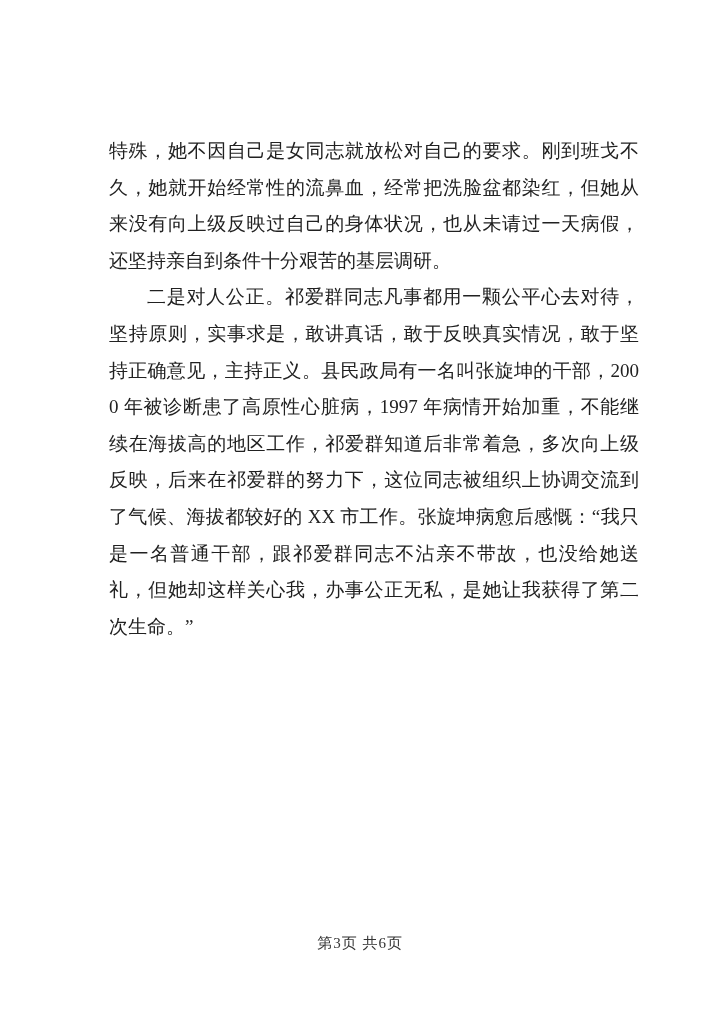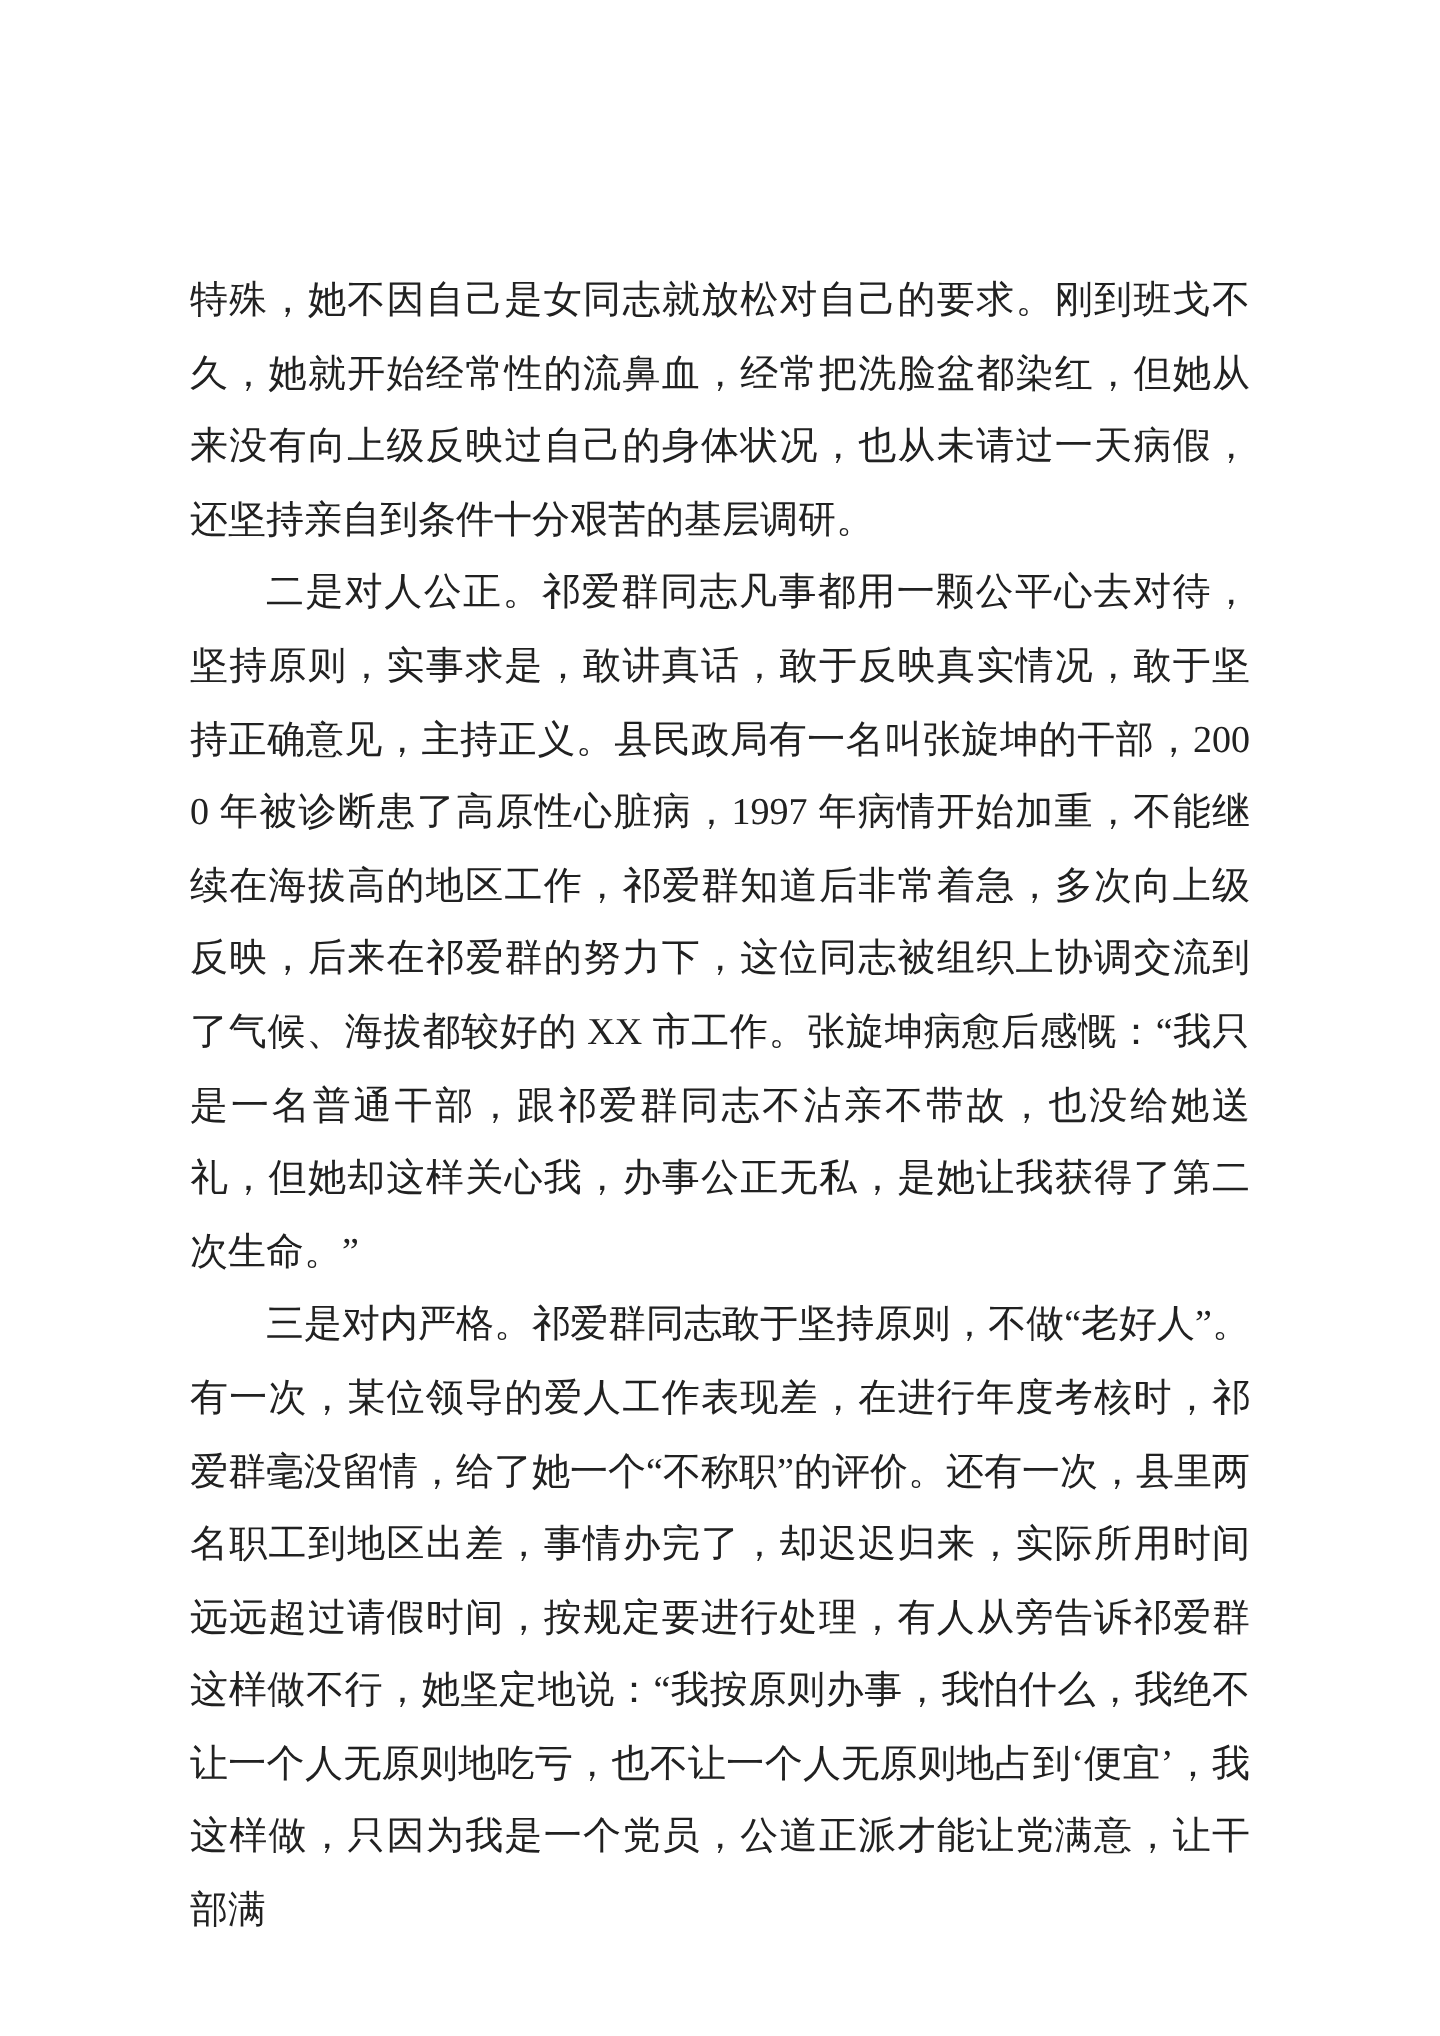--- a/index.html
+++ b/index.html
@@ -14,21 +14,21 @@
     overflow: hidden;
     font-family: "Liberation Serif", "DejaVu Serif", serif;
   }
   .page {
     position: absolute;
     inset: 0;
     background: #ffffff;
   }
   .content {
     position: absolute;
-    left: 95px;
+    left: 109px;
     top: 133px;
     width: 530px;
     text-align: justify;
   }
   .content p {
     margin: 0;
     font-size: 19px;
     line-height: 36.6px;
     color: #212121;
     letter-spacing: 0px;
@@ -52,17 +52,19 @@
   }
 </style>
 </head>
 <body>
 
 <div class="page">
 
   <div class="content">
     <p>特殊，她不因自己是女同志就放松对自己的要求。刚到班戈不久，她就开始经常性的流鼻血，经常把洗脸盆都染红，但她从来没有向上级反映过自己的身体状况，也从未请过一天病假，还坚持亲自到条件十分艰苦的基层调研。</p>
     <p class="indent">二是对人公正。祁爱群同志凡事都用一颗公平心去对待，坚持原则，实事求是，敢讲真话，敢于反映真实情况，敢于坚持正确意见，主持正义。县民政局有一名叫张旋坤的干部，2000 年被诊断患了高原性心脏病，1997 年病情开始加重，不能继续在海拔高的地区工作，祁爱群知道后非常着急，多次向上级反映，后来在祁爱群的努力下，这位同志被组织上协调交流到了气候、海拔都较好的 XX 市工作。张旋坤病愈后感慨：“我只是一名普通干部，跟祁爱群同志不沾亲不带故，也没给她送礼，但她却这样关心我，办事公正无私，是她让我获得了第二次生命。”</p>
-    <p class="indent">三是对内严格。祁爱群同志敢于坚持原则，不做“老好人”。有一次，某位领导的爱人工作表现差，在进行年度考核时，祁爱群毫没留情，给了她一个“不称职”的评价。还有一次，县里两名职工到地区出差，事情办完了，却迟迟归来，实际所用时间远远超过请假时间，按规定要进行处理，有人从旁告诉祁爱群这样做不行，她坚定地说：“我按原则办事，我怕什么，我绝不让一个人无原则地吃亏，也不让一个人无原则地占到‘便宜’，我这样做，只因为我是一个党员，公道正派才能让党满意，让干部满</p>
   </div>
 
+  <div class="footer">
+    <span class="page-number">第3页 共6页</span>
+  </div>
 
 </div>
 
 </body></html>

